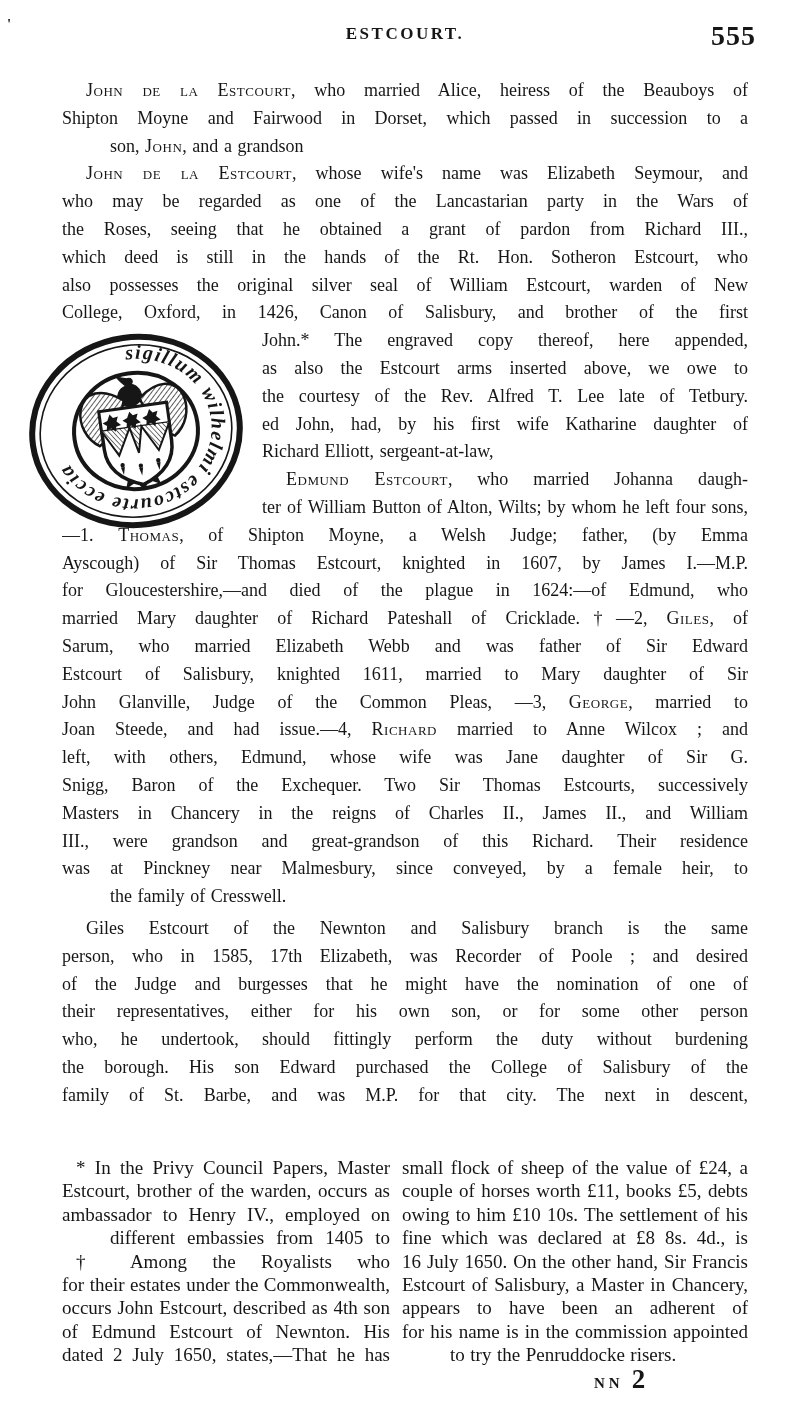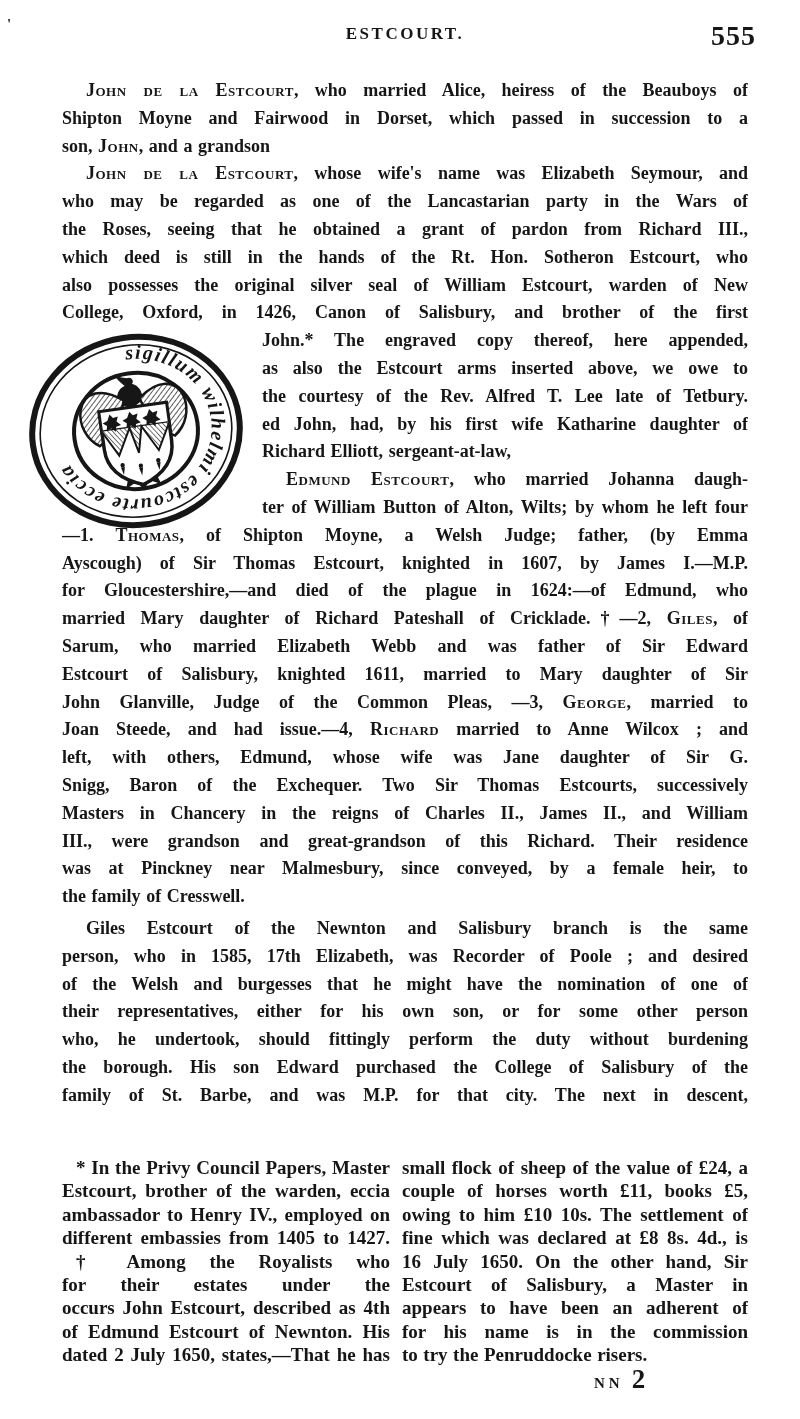--- a/index.html
+++ b/index.html
@@ -16,23 +16,22 @@
   }
   .page-num{
     position:absolute; right:-8px; top:-4px; font-size:28px; font-weight:bold;
     letter-spacing:1px;
   }
   .main{position:absolute; left:62px; top:77px; width:686px; font-size:18px;}
   .ln{
     text-align:justify; text-align-last:justify;
     line-height:27.8px; height:27.8px; overflow:hidden;
     word-spacing:0.06em;
-    font-weight:bold;
   }
-  .ln.lt{text-align-last:left;}
+  .ln.lt{text-align-last:left;margin-left:48px;}
   .ln.in{text-indent:24px;}
   .r-sc{font-variant:small-caps; letter-spacing:0.5px;}
   .r-i{font-style:italic;}
   .p5{margin-top:4px;}
   .seal{float:left; width:188px; height:182px; margin:8px 12px 0 0; position:relative;}
   .seal svg{position:absolute; left:-42px; top:-2px;}
   .footnotes{
     position:absolute; left:62px; top:1156px; width:686px;
     display:flex; gap:12px; font-size:19px;
   }
@@ -143,32 +142,32 @@
         <div class="ln"><span class="r-n">left, with others, Edmund, whose wife was Jane daughter of Sir G.</span></div>
         <div class="ln"><span class="r-n">Snigg, Baron of the Exchequer. Two Sir Thomas Estcourts, successively</span></div>
         <div class="ln"><span class="r-n">Masters in Chancery in the reigns of Charles II., James II., and William</span></div>
         <div class="ln"><span class="r-n">III., were grandson and great-grandson of this Richard. Their residence</span></div>
         <div class="ln"><span class="r-n">was at Pinckney near Malmesbury, since conveyed, by a female heir, to</span></div>
         <div class="ln lt"><span class="r-n">the family of Cresswell.</span></div>
       </div>
     <div class="p5">
         <div class="ln in"><span class="r-n">Giles Estcourt of the Newnton and Salisbury branch is the same</span></div>
         <div class="ln"><span class="r-n">person, who in 1585, 17th Elizabeth, was Recorder of Poole ; and desired</span></div>
-        <div class="ln"><span class="r-n">of the Welsh and burgesses that he might have the nomination of one of</span></div>
+        <div class="ln"><span class="r-n">of the Judge and burgesses that he might have the nomination of one of</span></div>
         <div class="ln"><span class="r-n">their representatives, either for his own son, or for some other person</span></div>
         <div class="ln"><span class="r-n">who, he undertook, should fittingly perform the duty without burdening</span></div>
         <div class="ln"><span class="r-n">the borough. His son Edward purchased the College of Salisbury of the</span></div>
         <div class="ln"><span class="r-n">family of St. Barbe, and was M.P. for that city. The next in descent,</span></div>
       </div>
   </div>
 
   <div class="footnotes">
     <div class="fncol left">
         <div class="ln in"><span class="r-n">* In the Privy Council Papers, Master John</span></div>
-        <div class="ln"><span class="r-n">Estcourt, brother of the warden, eccia as</span></div>
+        <div class="ln"><span class="r-n">Estcourt, brother of the warden, occurs as</span></div>
         <div class="ln"><span class="r-n">ambassador to Henry IV., employed on four</span></div>
         <div class="ln lt"><span class="r-n">different embassies from 1405 to 1427. </span><span class="r-i">Lee.</span></div>
         <div class="ln in"><span class="r-n">† Among the Royalists who compounded</span></div>
         <div class="ln"><span class="r-n">for their estates under the Commonwealth,</span></div>
         <div class="ln"><span class="r-n">occurs John Estcourt, described as 4th son</span></div>
         <div class="ln"><span class="r-n">of Edmund Estcourt of Newnton. His petition,</span></div>
         <div class="ln"><span class="r-n">dated 2 July 1650, states,—That he has not yet</span></div>
       </div>
     <div class="fncol right">
         <div class="ln"><span class="r-n">small flock of sheep of the value of £24, a</span></div>

